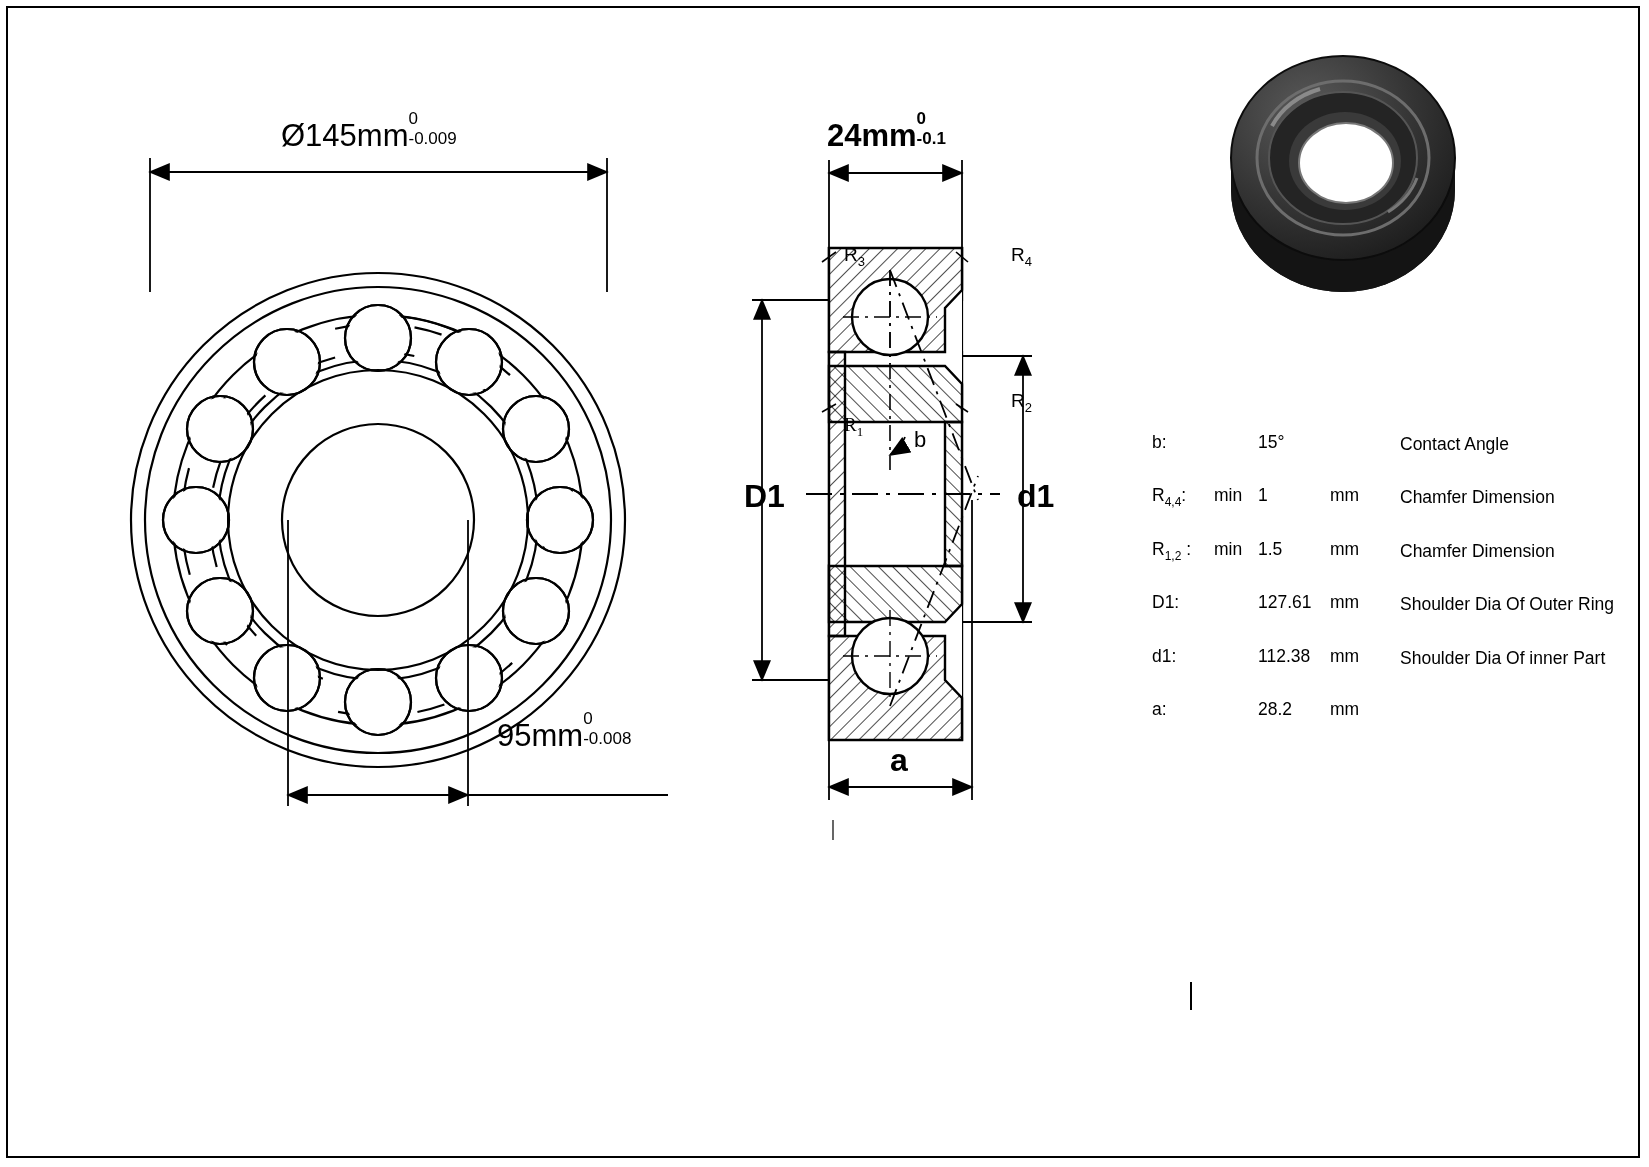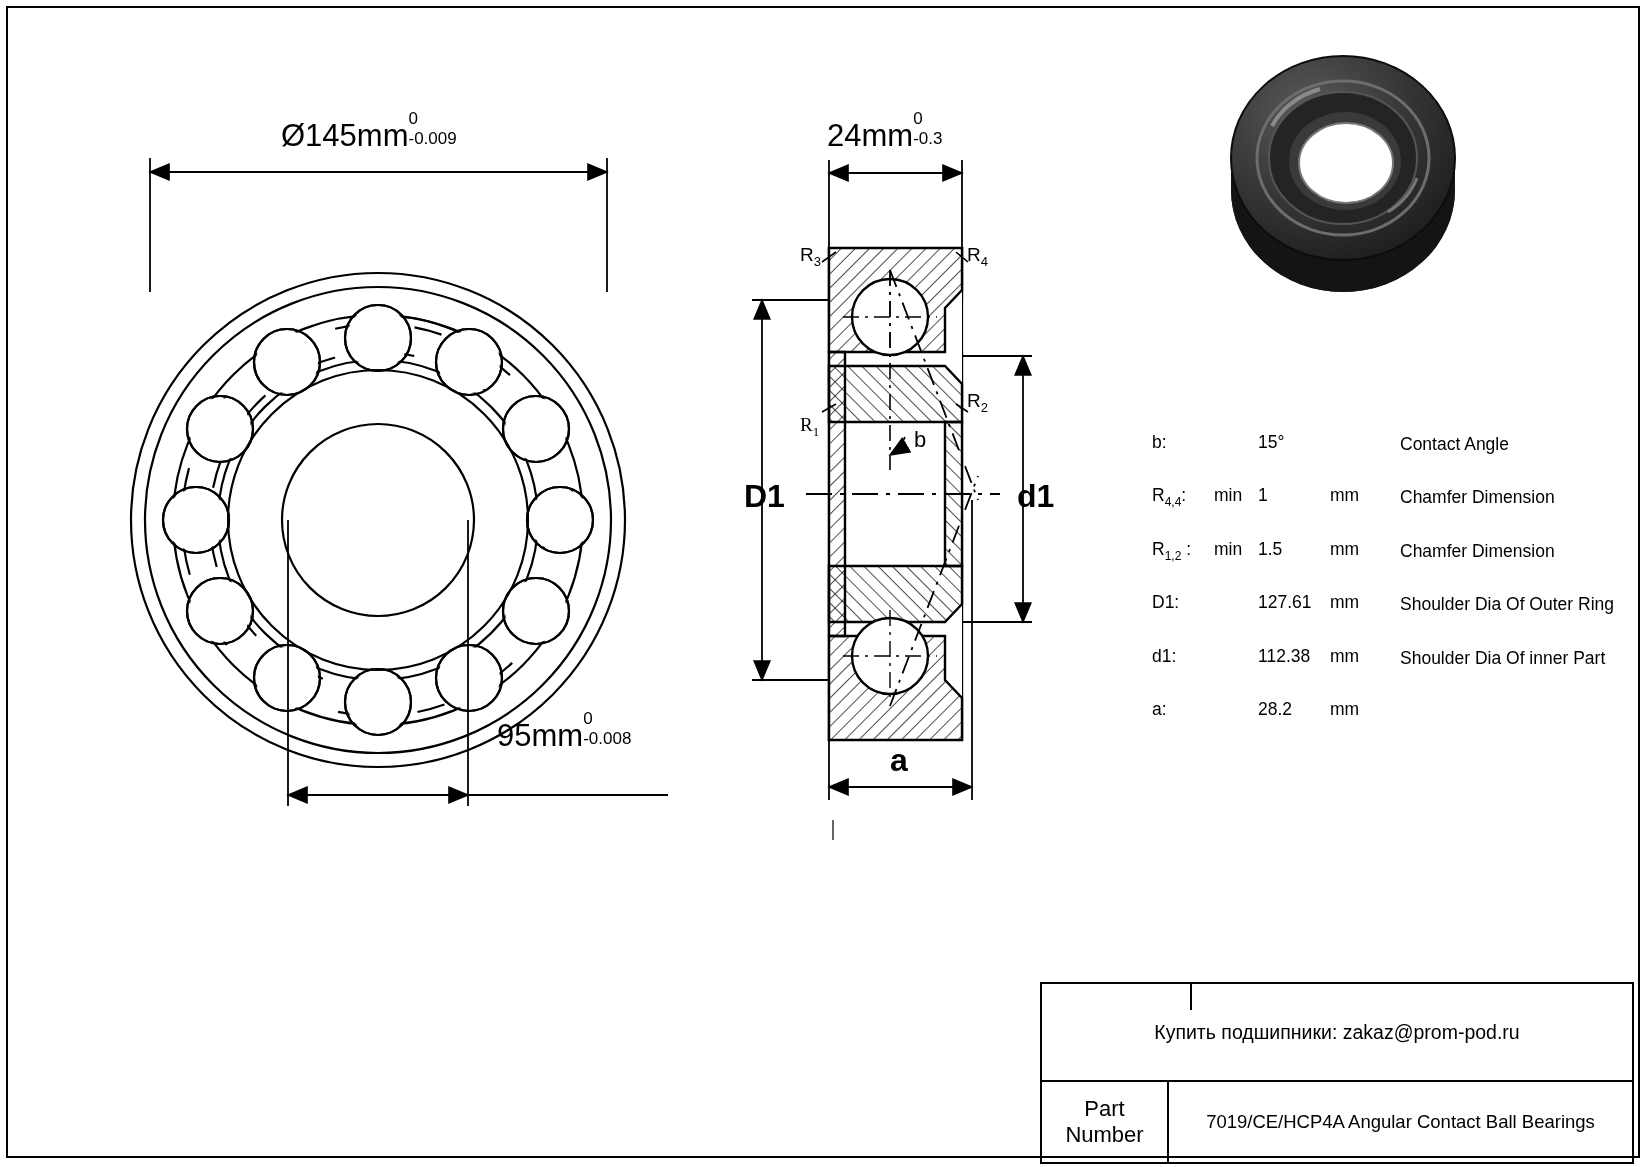--- a/index.html
+++ b/index.html
@@ -56,20 +56,21 @@
     left: 0; top: -22px;
     font-size: 17px;
   }
   .tol .dn {
     position: absolute;
     left: 0; top: -2px;
     font-size: 17px;
   }
   .tag {
     font-size: 19px;
+    margin-left: 44px;
   }
   .tag .sub {
     font-size: 13px;
     vertical-align: sub;
   }
   .axis-lbl {
     font-size: 32px;
     font-weight: bold;
   }
   .small-ital {
@@ -374,22 +375,22 @@
   </svg>
 
   <div class="lbl dim-main" style="left:281px; top:118px;">
     <span>Ø145mm</span><span class="tol"><span class="up">0</span><span class="dn">-0.009</span>&nbsp;&nbsp;&nbsp;&nbsp;&nbsp;&nbsp;</span>
   </div>
 
   <div class="lbl dim-main" style="left:497px; top:718px;">
     <span>95mm</span><span class="tol"><span class="up">0</span><span class="dn">-0.008</span>&nbsp;&nbsp;&nbsp;&nbsp;&nbsp;&nbsp;</span>
   </div>
 
-  <div class="lbl dim-main" style="left:827px; top:118px;">
-    <span>24mm</span><span class="tol"><span class="up">0</span><span class="dn">-0.3</span>&nbsp;&nbsp;&nbsp;&nbsp;&nbsp;</span>
+  <div class="lbl dim-main" style="left:827px; top:118px;font-weight:bold;">
+    <span>24mm</span><span class="tol"><span class="up">0</span><span class="dn">-0.1</span>&nbsp;&nbsp;&nbsp;&nbsp;&nbsp;</span>
   </div>
 
   <div class="lbl tag" style="left:800px; top:244px;">
     <span>R</span><span class="sub">3</span>
   </div>
   <div class="lbl tag" style="left:967px; top:244px;">
     <span>R</span><span class="sub">4</span>
   </div>
   <div class="lbl tag" style="left:800px; top:414px;font-family:Liberation Serif, serif;">
     <span>R</span><span class="sub">1</span>
@@ -447,25 +448,15 @@
 
     <div class="spec-row">
       <div class="spec-key">a:</div>
       <div class="spec-min"></div>
       <div class="spec-val">28.2</div>
       <div class="spec-unit">mm</div>
     </div>
 
   </div>
 
-  <div class="titleblock">
-    <div class="tb-top">Купить подшипники: zakaz@prom-pod.ru</div>
-    <div class="tb-bottom">
-      <div class="tb-part">
-        <span>Part</span>
-        <span>Number</span>
-      </div>
-      <div class="tb-desc">7019/CE/HCP4A Angular Contact Ball Bearings</div>
-    </div>
-  </div>
   <div class="tb-divider"></div>
 
 </div>
 
 </body></html>

